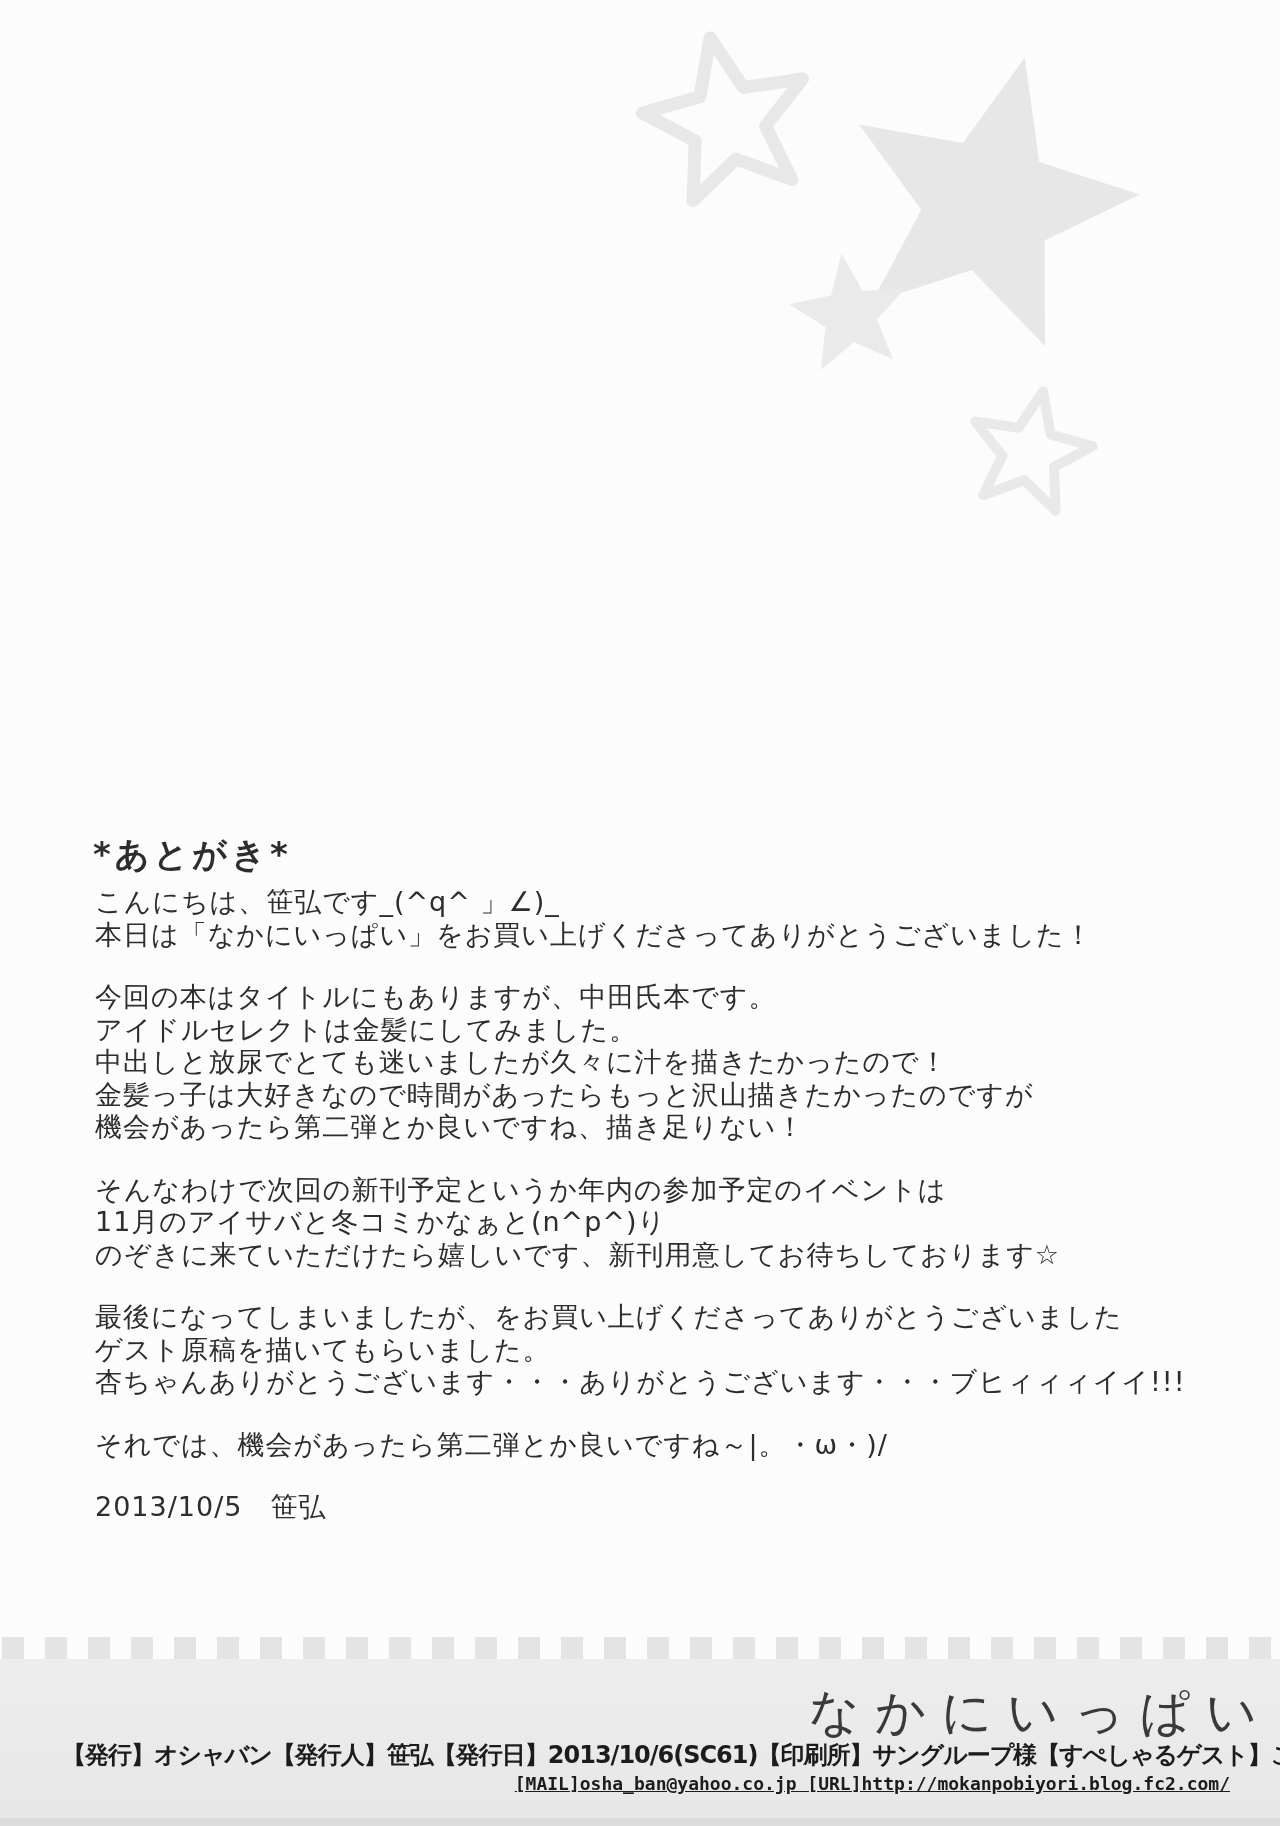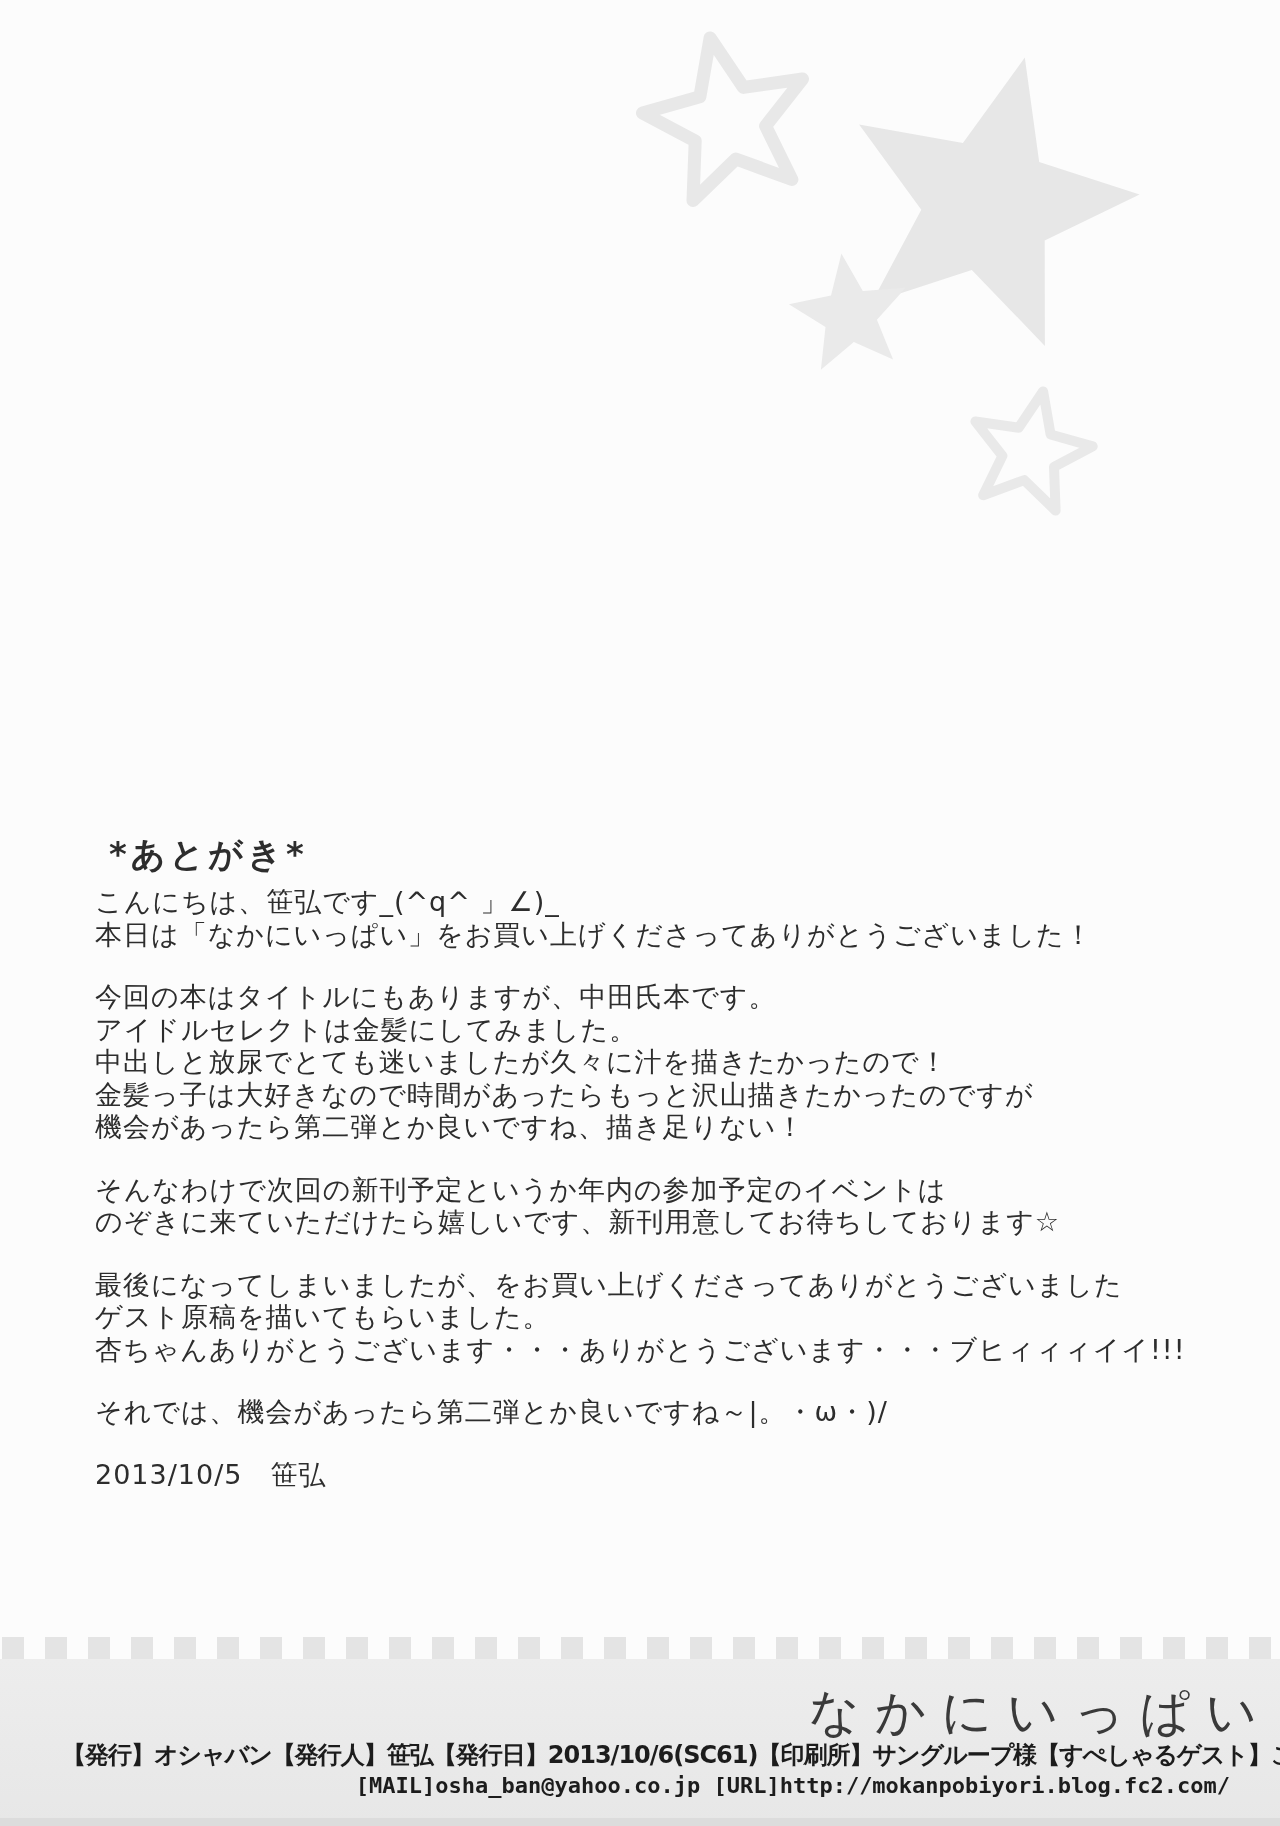--- a/index.html
+++ b/index.html
@@ -12,21 +12,21 @@
   }
   .page { position: absolute; inset: 0; }
 
   
   #star-layer { position: absolute; left: 0; top: 0; width: 1280px; height: 1826px; pointer-events: none; }
 
   
   .afterword-heading {
     position: absolute; left: 93px; top: 832px;
     font-size: 34px; letter-spacing: 4px;
-    color: var(--ink, #2d2d2d); font-weight: bold; margin-left: 16px;
+    color: var(--ink, #2d2d2d); font-weight: bold;
   }
   .afterword-body {
     position: absolute; left: 95px; top: 886px; width: 1080px;
     color: var(--ink, #2d2d2d);
     font-size: 27px; letter-spacing: 1px;
   }
   .para { margin: 0 0 30px 0; }
   .line { line-height: 32.5px; white-space: pre; }
   .signature-date { line-height: 32.5px; white-space: pre; }
 
@@ -54,23 +54,23 @@
     color: #3a3a3a; white-space: nowrap; margin-left: 40px;
   }
   .publication-info {
     position: absolute; left: 62px; top: 80px;
     font-size: 24px; letter-spacing: -1px; font-weight: bold;
     color: var(--footer-ink, #1c1c1c); white-space: nowrap;
   }
   .contact-info {
     position: absolute; right: 50px; top: 114px;
     font-family: "DejaVu Sans Mono", monospace;
-    font-size: 22px; font-weight: bold;
+    font-size: 18px; font-weight: bold;
     color: var(--footer-ink, #1c1c1c);
-    white-space: pre;
+    text-decoration: underline; white-space: pre;
   }
 </style>
 </head>
 <body style="--paper: #fcfcfc; --ink: #2d2d2d; --footer-ink: #1c1c1c; --band: #ededed; --band2: #e7e7e7; --band-dark: #dcdcdc; --square: #e4e4e4;">
 
 <div class="page">
 
   <svg id="star-layer" viewBox="0 0 1280 1826" xmlns="http://www.w3.org/2000/svg">
       <polygon points="710.1,37.9 743.4,87.4 802.5,79.0 765.6,126.0 791.9,179.5 735.9,159.0 693.0,200.6 695.2,140.9 642.5,113.0 699.9,96.7" fill="none" stroke="#e8e8e8" stroke-width="13" stroke-linejoin="round"></polygon>
       <polygon points="1024.8,57.5 1039.2,162.0 1139.6,194.4 1044.7,240.4 1044.9,345.9 971.8,269.9 871.6,302.7 921.3,209.7 859.1,124.5 962.9,143.0" fill="#e7e7e7" stroke="none"></polygon>
@@ -88,20 +88,21 @@
       </div>
       <div class="para">
         <div class="line">今回の本はタイトルにもありますが、中田氏本です。</div>
         <div class="line">アイドルセレクトは金髪にしてみました。</div>
         <div class="line">中出しと放尿でとても迷いましたが久々に汁を描きたかったので！</div>
         <div class="line">金髪っ子は大好きなので時間があったらもっと沢山描きたかったのですが</div>
         <div class="line">機会があったら第二弾とか良いですね、描き足りない！</div>
       </div>
       <div class="para">
         <div class="line">そんなわけで次回の新刊予定というか年内の参加予定のイベントは</div>
+        <div class="line">11月のアイサバと冬コミかなぁと(n^p^)り</div>
         <div class="line">のぞきに来ていただけたら嬉しいです、新刊用意してお待ちしております☆</div>
       </div>
       <div class="para">
         <div class="line">最後になってしまいましたが、をお買い上げくださってありがとうございました</div>
         <div class="line">ゲスト原稿を描いてもらいました。</div>
         <div class="line">杏ちゃんありがとうございます・・・ありがとうございます・・・ブヒィィィイイ!!!</div>
       </div>
       <div class="para">
         <div class="line">それでは、機会があったら第二弾とか良いですね～|。・ω・)/</div>
       </div>

